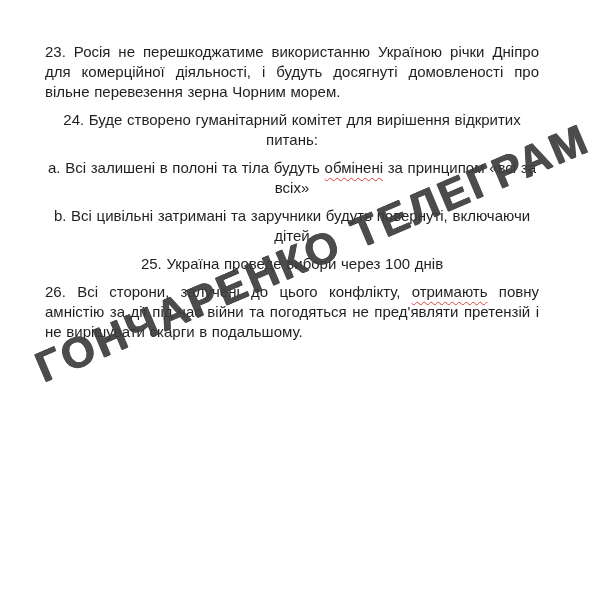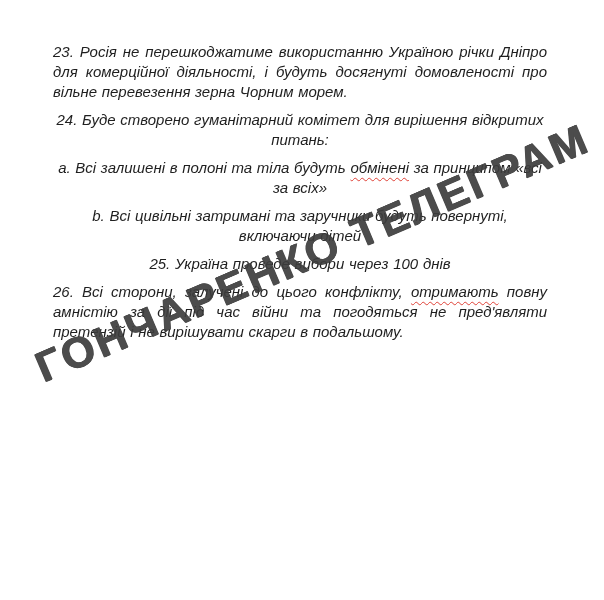--- a/index.html
+++ b/index.html
@@ -12,23 +12,22 @@
     width: 604px;
     height: 600px;
     background: #ffffff;
     overflow: hidden;
     font-family: "Liberation Sans", "DejaVu Sans", sans-serif;
     color: #1f1f1f;
   }
   .doc {
     position: absolute;
     top: 42px;
-    left: 53px;
+    left: 45px;
     width: 494px;
-    font-style: italic;
   }
   .doc p {
     margin: 0 0 8px 0;
     font-size: 15px;
     line-height: 20px;
     color: #1f1f1f;
     word-spacing: 0.5px;
   }
   .doc p.justify { text-align: justify; }
   .doc p.left { text-align: center; }

